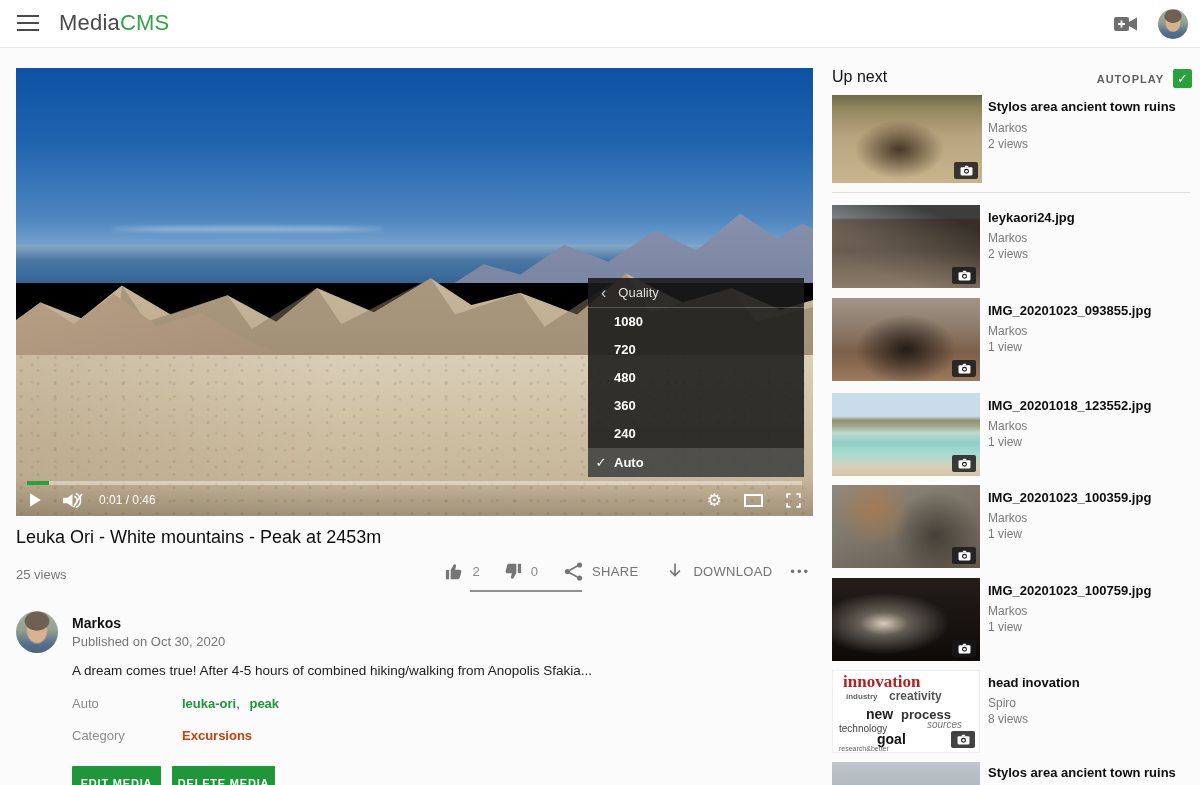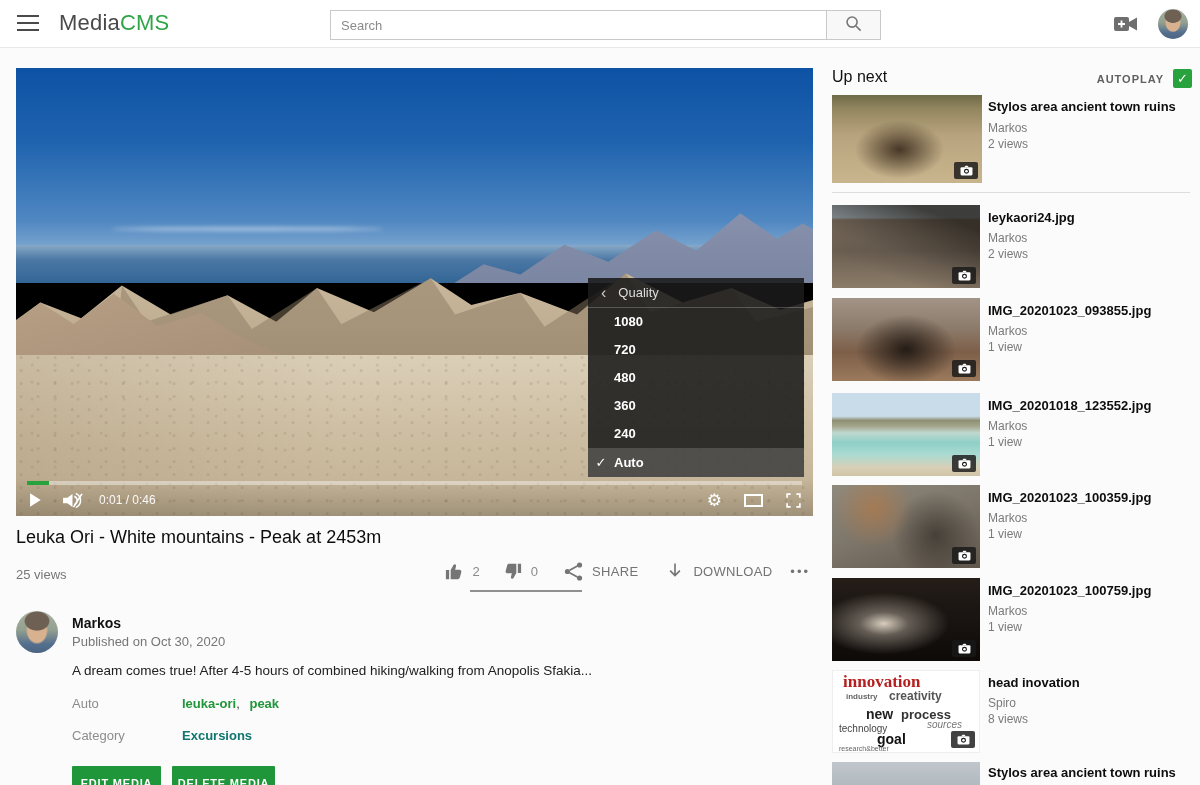--- a/index.html
+++ b/index.html
@@ -98,21 +98,21 @@
       radial-gradient(ellipse 13px 10px at 50% 24%, #6e6052 0 90%, rgba(0,0,0,0) 100%),
       radial-gradient(ellipse 11px 14px at 50% 46%, #d8b28e 0 85%, rgba(0,0,0,0) 100%),
       linear-gradient(180deg,#a8b0a2 0%,#93a08f 45%,#55708e 78%,#4a6481 100%); }
   .aname { position:absolute; left:72px; top:615px; font-size:14px; font-weight:bold; color:#111; cursor:pointer; }
   .apub { position:absolute; left:72px; top:634px; font-size:13px; color:#767676; }
   .adesc { position:absolute; left:72px; top:663px; width:640px; font-size:13.5px; color:#212121; }
   .rowlbl { position:absolute; left:72px; font-size:13px; color:#8c8c8c; }
   .rowval { position:absolute; left:182px; font-size:13px; }
   .taglink { color:#1f9639; font-weight:bold; cursor:pointer; }
   .tagsep { color:#444; margin-right:6px; }
-  .catlink { color:#0f766e; font-weight:bold; cursor:pointer; }
+  .catlink { color:#c2410c; font-weight:bold; cursor:pointer; }
   .gbtn { position:absolute; top:766px; height:34px; background:#1f9639; color:#fff;
     font-size:11px; font-weight:bold; letter-spacing:.8px; border:none; cursor:pointer;
     display:flex; align-items:center; justify-content:center; font-family:inherit; border-radius:1px; }
   .gbtn.edit { left:72px; width:89px; }
   .gbtn.del { left:172px; width:103px; }
   
   .sidebar { position:absolute; left:832px; top:60px; width:364px; height:725px; }
   .upnext-title { position:absolute; left:0; top:8px; font-size:16px; color:#111; }
   .autoplay-lbl { position:absolute; right:32px; top:13px; font-size:11px; font-weight:bold;
     color:#606060; letter-spacing:1px; }
@@ -165,31 +165,20 @@
 <body>
 
 <div class="header">
   <div class="hamburger">
       <div></div>
       <div></div>
       <div></div>
     </div>
   <div class="logo">
     <span class="p1">Media</span><span class="p2">CMS</span>
-  </div>
-  <div class="searchwrap">
-    <input type="text" placeholder="Search" style="">
-    <div class="search-btn">
-      <span>
-        <svg width="19" height="19" viewBox="0 0 20 20">
-            <circle cx="8.5" cy="8.5" r="5.3" fill="none" stroke="#777" stroke-width="1.7"></circle>
-            <line x1="12.6" y1="12.6" x2="17.5" y2="17.5" stroke="#777" stroke-width="1.7"></line>
-          </svg>
-      </span>
-    </div>
   </div>
   <div class="upload">
     <span>
       <svg width="26" height="20" viewBox="0 0 26 20">
           <rect x="1" y="3" width="15" height="14" rx="2" fill="#6e6e6e"></rect>
           <path d="M16 8l8-4.5v13L16 12z" fill="#6e6e6e"></path>
           <path d="M8.5 6.5v7M5 10h7" stroke="#fff" stroke-width="1.8"></path>
         </svg>
     </span>
   </div>

